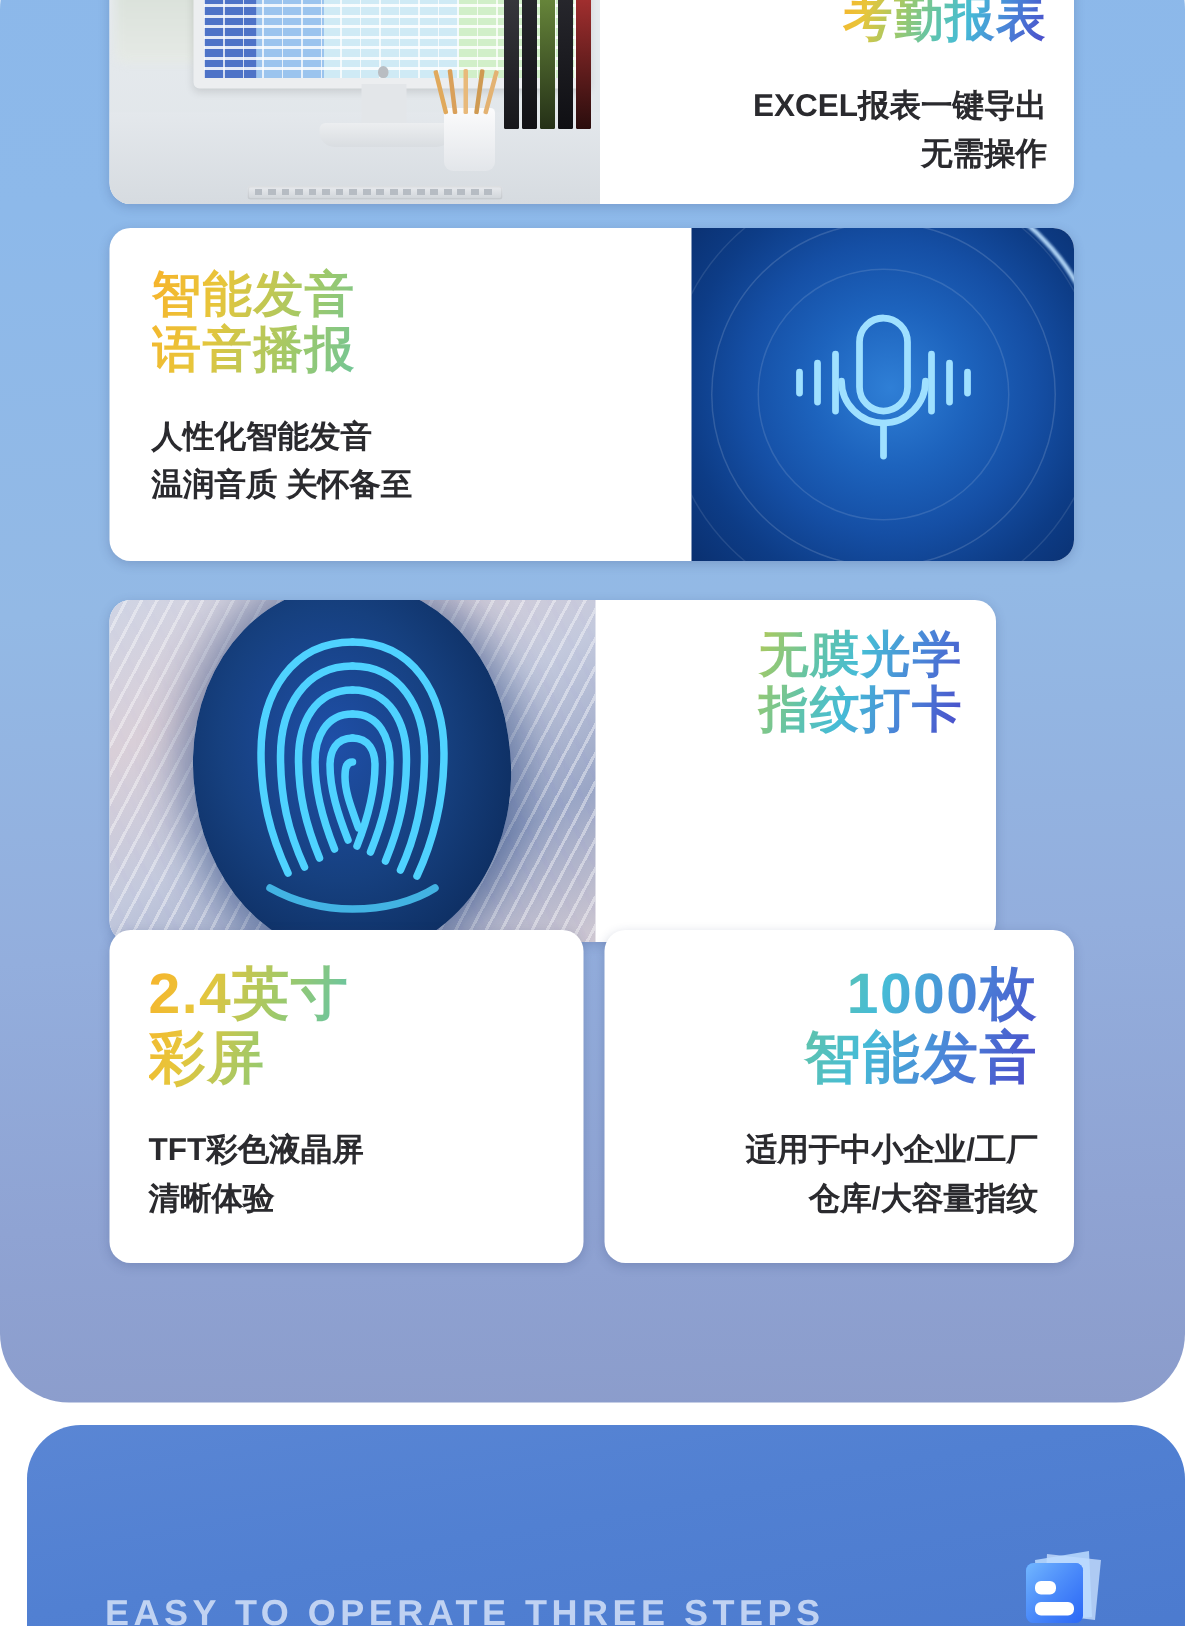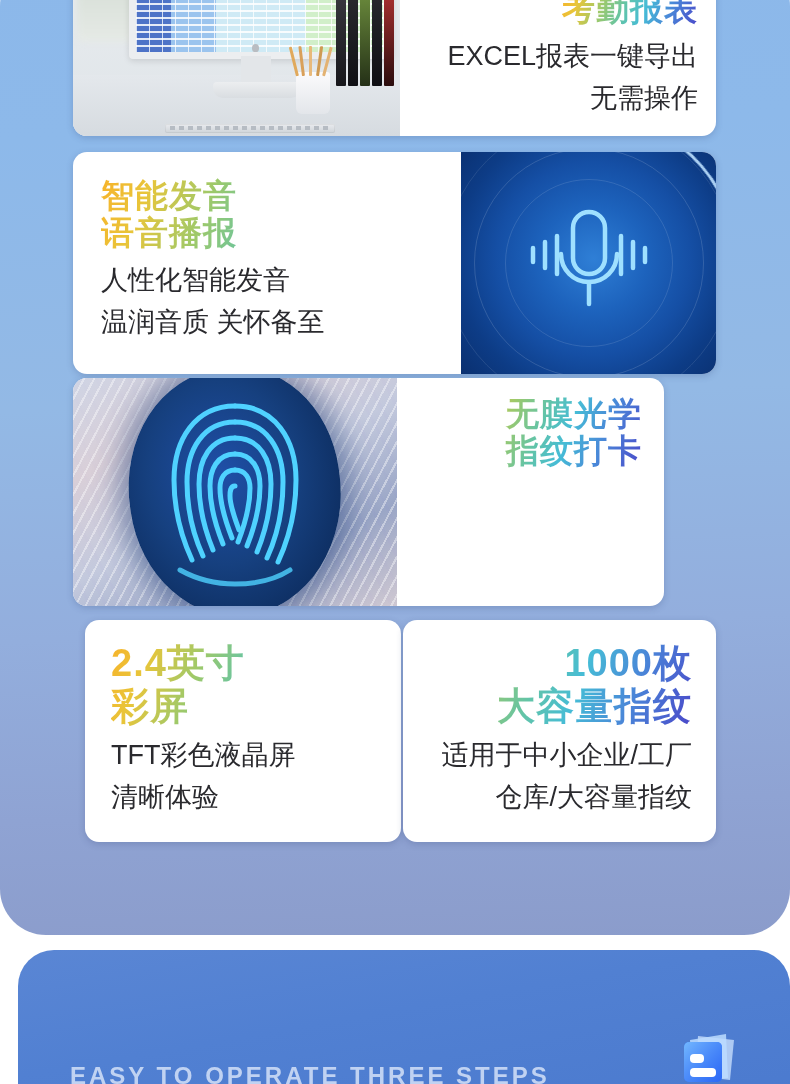--- a/index.html
+++ b/index.html
@@ -70,52 +70,52 @@
   #card-voice{ left:73px; top:152px; width:643px; height:222px; display:flex; }
   #card-voice .txt{ width:388px; padding:26px 0 0 28px; }
   #card-voice .media{ flex:1; position:relative; overflow:hidden;
      background:radial-gradient(circle at 52% 48%,#2f7fd6 0%,#1d63bd 30%,#154fa5 55%,#0d3c86 78%,#0a3070 100%); }
   .ring{position:absolute;border-radius:50%;border:1px solid rgba(255,255,255,.10);}
   .arc{position:absolute;border-radius:50%;border:3px solid rgba(190,225,255,.85);
      border-color:rgba(190,225,255,.9) transparent transparent transparent;filter:blur(.6px);}
   .mic{position:absolute;left:50%;top:50%;transform:translate(-50%,-50%);}
 
   
-  #card-finger{ left:73px; top:378px; width:591px; height:228px; display:flex;gap:44px; }
+  #card-finger{ left:73px; top:400px; width:591px; height:228px; display:flex;gap:44px; }
   #card-finger .media{ width:324px; position:relative; overflow:hidden;
      background:linear-gradient(150deg,#cfd4e4 0%,#d9cfd8 25%,#c3c9dd 50%,#9aa6c6 75%,#cfc8d2 100%); }
   #card-finger .txt{ flex:1; padding:18px 22px 0 10px; text-align:right; }
   .crater{position:absolute;left:50%;top:50%;transform:translate(-50%,-50%) rotate(-8deg);
      width:212px;height:248px;border-radius:50% 46% 52% 48%;
      background:radial-gradient(ellipse at 45% 42%,#1f4fa8 0%,#16407f 45%,#0e2f63 75%,#0b2550 100%);
      box-shadow:0 0 26px 10px rgba(20,50,110,.45);}
   .fp{position:absolute;left:50%;top:50%;transform:translate(-50%,-50%);}
   .terrain{position:absolute;inset:0;
      background:
       repeating-linear-gradient(118deg,rgba(255,255,255,.40) 0 2px,rgba(0,0,0,0) 2px 9px),
       repeating-linear-gradient(62deg,rgba(120,110,140,.18) 0 3px,rgba(0,0,0,0) 3px 14px);
      mix-blend-mode:overlay;}
 
   
-  #card-screen{ left:85px; top:620px; width:316px; height:222px; padding:22px 0 0 26px; }
+  #card-screen{ left:73px; top:620px; width:316px; height:222px; padding:22px 0 0 26px; }
   #card-capacity{ left:403px; top:620px; width:313px; height:222px; padding:22px 24px 0 0; text-align:right; }
 
   
   .head{
     font-size:33px; font-weight:700; line-height:1.12; letter-spacing:1px;
     background-image:linear-gradient(110deg,#f7b32b 0%,#e8c53a 13%,#9ec96a 30%,#62c4a8 46%,#46bcd6 60%,#4a86d8 78%,#4a47c9 100%);
     -webkit-background-clip:text; background-clip:text; color:transparent;
     -webkit-text-fill-color:transparent;
     text-shadow:0 0 0 rgba(0,0,0,0);
     filter:drop-shadow(1px 1px 0 rgba(255,255,255,.9));
     white-space:pre-line;
   }
   .head.sm{ font-size:38px; }
-  .sub{ font-size:27px; color:#2a2a2e; line-height:1.55; margin-top:8px; white-space:pre-line;
-        font-weight:400; }
+  .sub{ font-size:21px; color:#2a2a2e; line-height:1.55; margin-top:24px; white-space:pre-line;
+        font-weight:700; }
   .sub.right{ text-align:right; }
 
   
   #bottom{
     position:absolute; left:18px; top:950px; width:772px; height:180px;
     border-radius:36px;
     background:linear-gradient(170deg,#5a86d4 0%,#5180d2 40%,#4a79ce 100%);
     overflow:hidden;
   }
   #bottom .en{
@@ -232,21 +232,21 @@
 
   <div class="card" id="card-screen">
     <div class="head sm">2.4英寸
 彩屏</div>
     <div class="sub">TFT彩色液晶屏
 清晰体验</div>
   </div>
 
   <div class="card" id="card-capacity">
     <div class="head sm">1000枚
-大容量指纹</div>
+智能发音</div>
     <div class="sub right">适用于中小企业/工厂
 仓库/大容量指纹</div>
   </div>
 
   <div id="bottom">
     <div class="en">EASY TO OPERATE THREE STEPS</div>
     <svg class="stack-icon" viewBox="0 0 66 62">
       <path d="M22 8 L58 12 L54 52 L20 48 Z" fill="#cfe4ff" opacity=".75"></path>
       <path d="M14 12 L50 6 L52 50 L16 54 Z" fill="#bcdcff" opacity=".85"></path>
       <rect x="8" y="14" width="38" height="40" rx="5" fill="#2f7bff"></rect>

